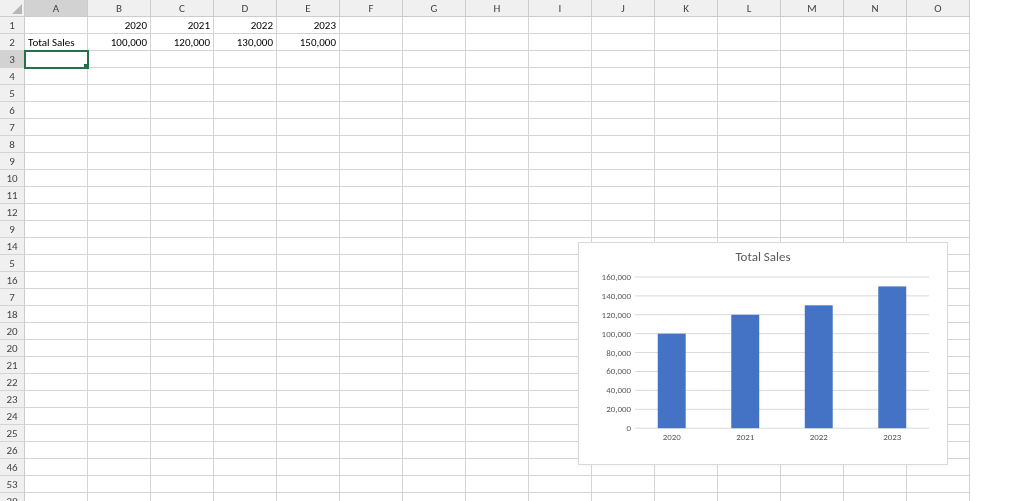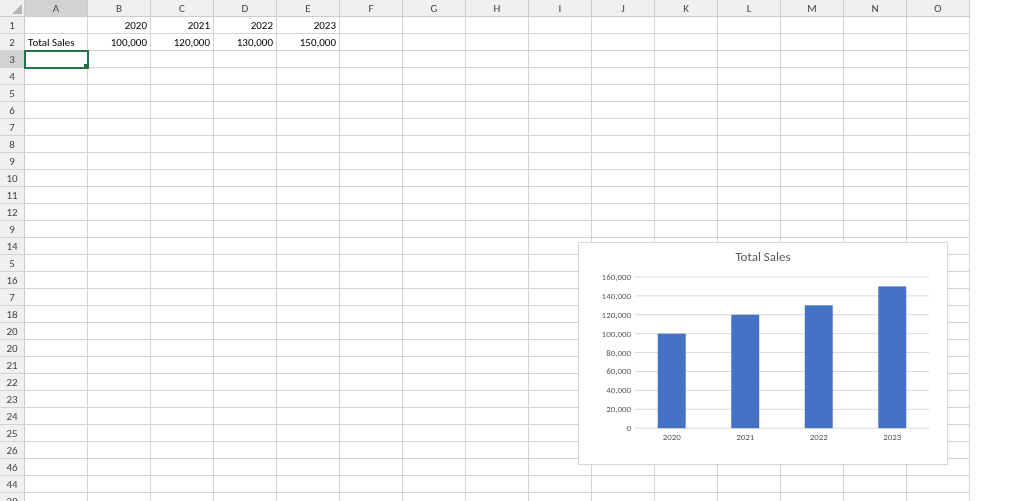--- a/index.html
+++ b/index.html
@@ -588,21 +588,21 @@
     <div class="cell"></div>
     <div class="cell"></div>
     <div class="cell"></div>
     <div class="cell"></div>
     <div class="cell"></div>
     <div class="cell"></div>
     <div class="cell"></div>
     <div class="cell"></div>
     <div class="cell"></div>
     <div class="cell"></div>
-    <div class="rowhdr">44</div>
+    <div class="rowhdr">53</div>
     <div class="cell"></div>
     <div class="cell"></div>
     <div class="cell"></div>
     <div class="cell"></div>
     <div class="cell"></div>
     <div class="cell"></div>
     <div class="cell"></div>
     <div class="cell"></div>
     <div class="cell"></div>
     <div class="cell"></div>

